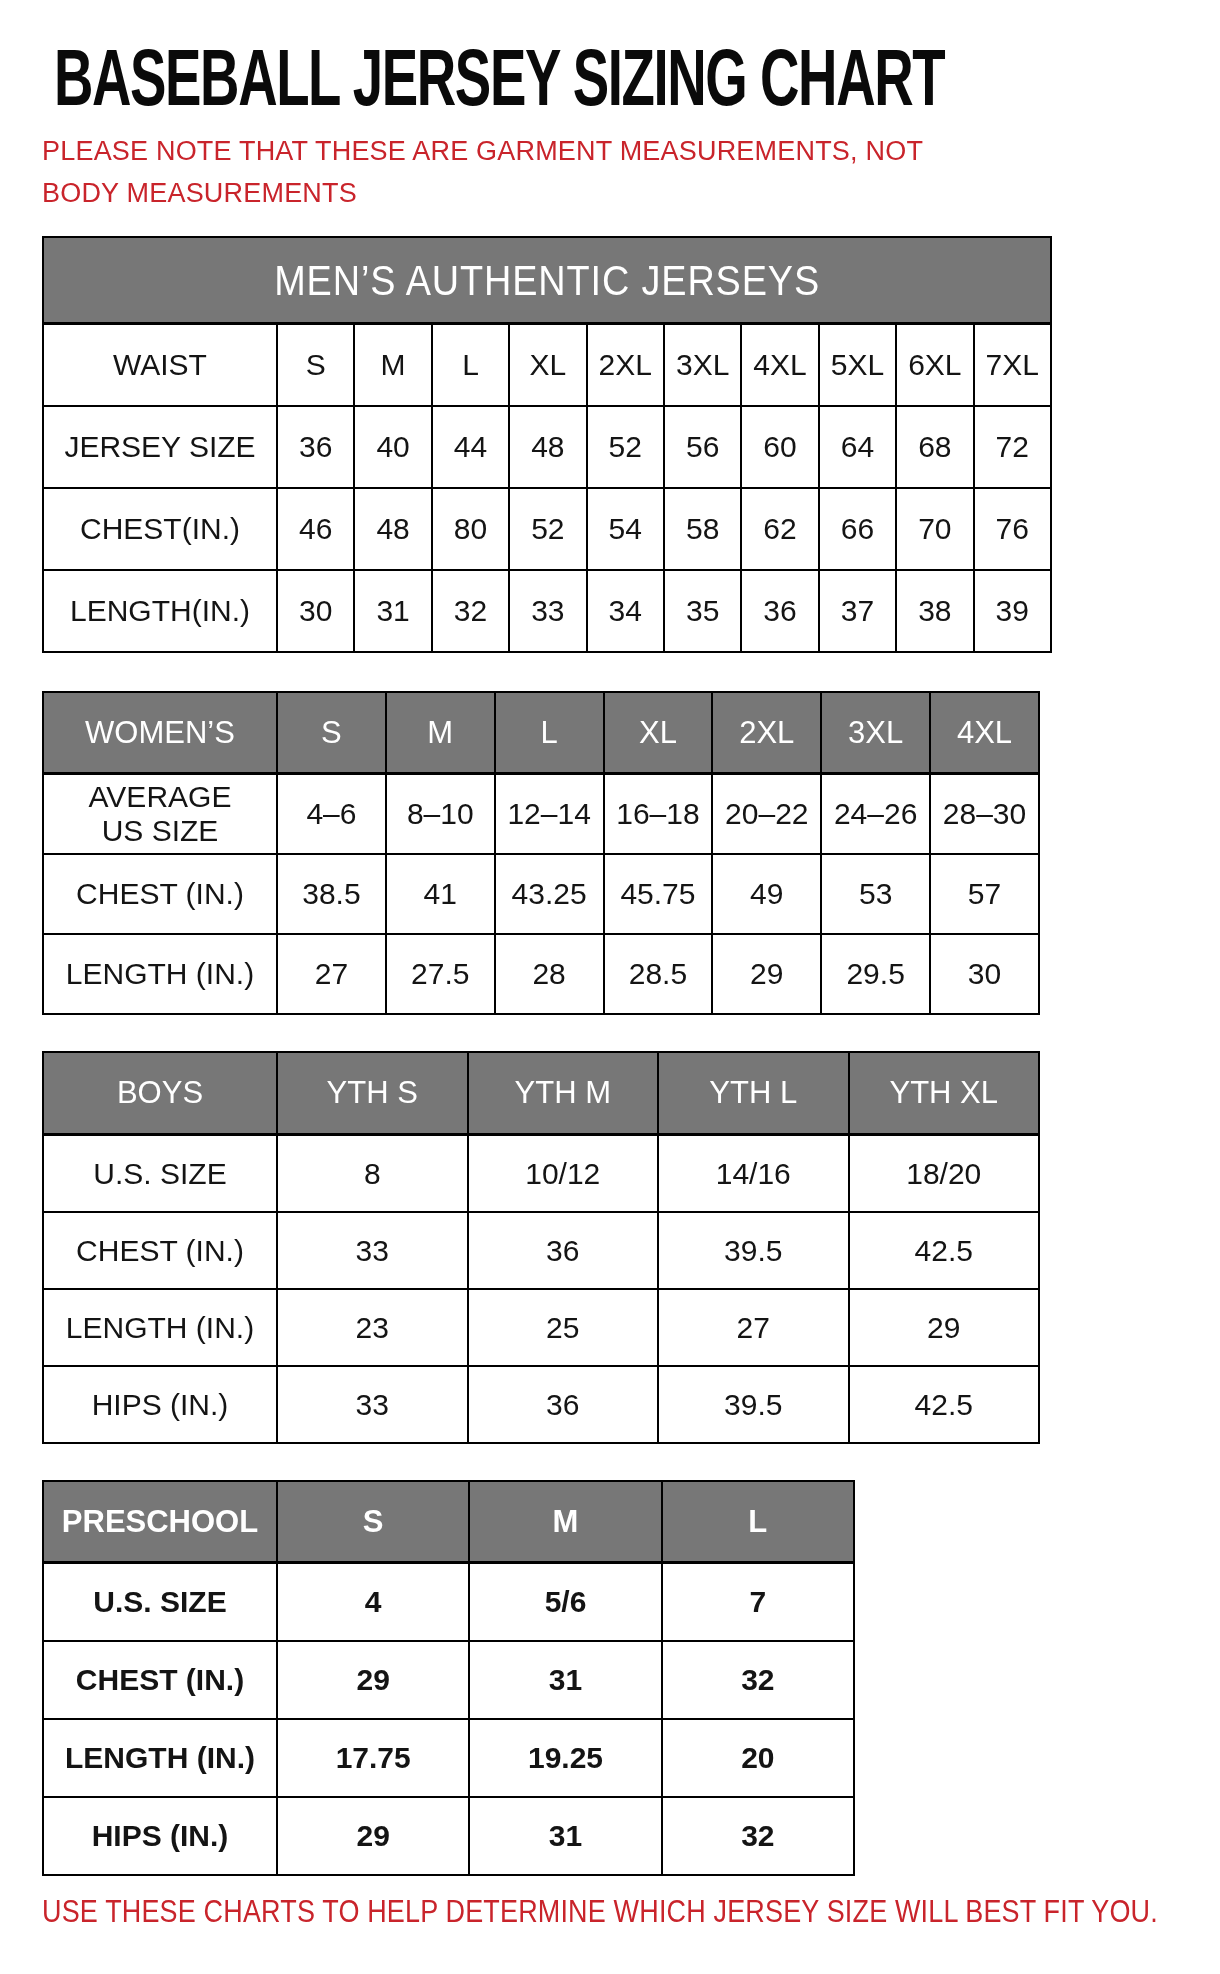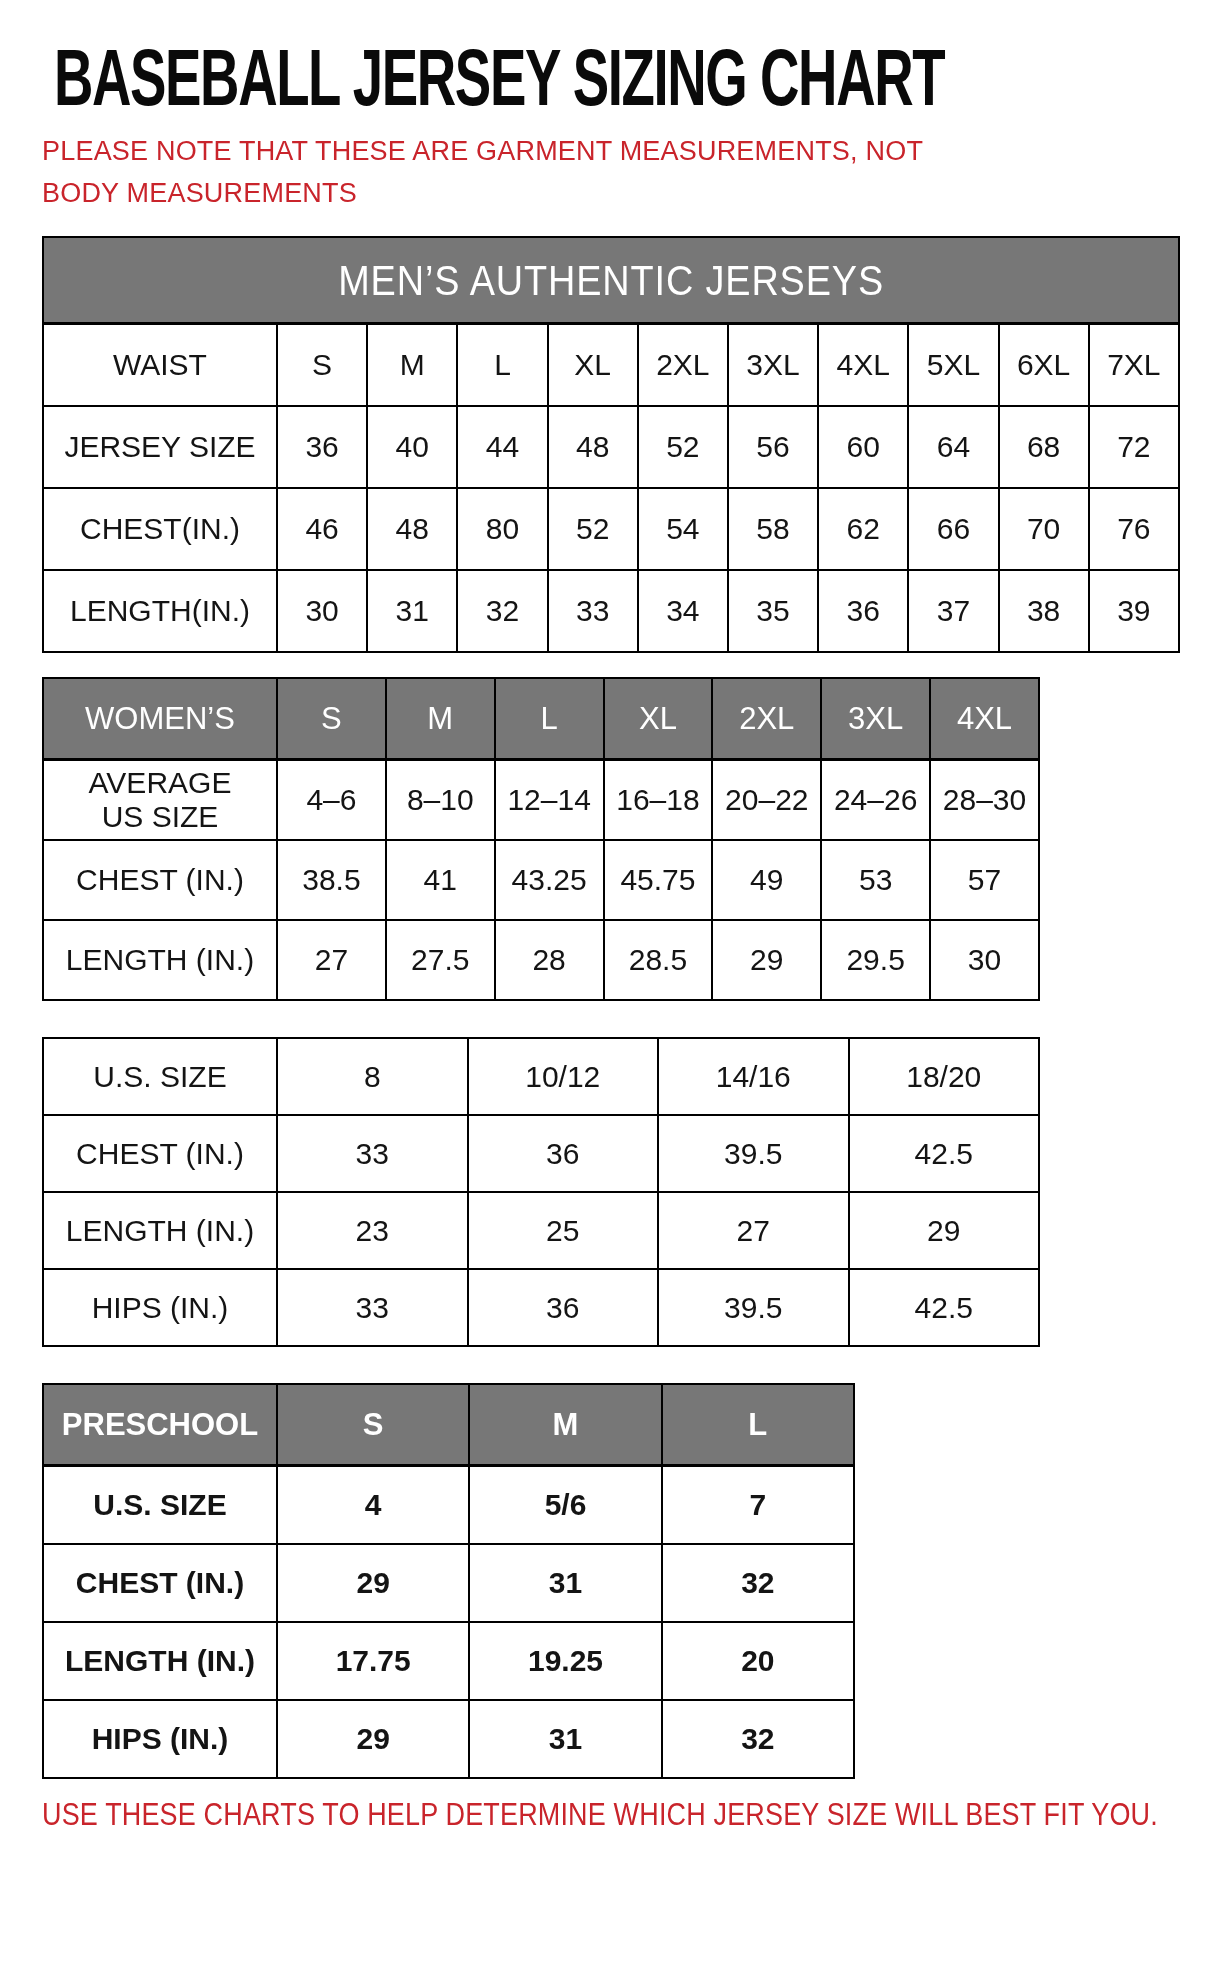--- a/index.html
+++ b/index.html
@@ -39,25 +39,25 @@
     background:var(--gray); color:#ffffff;
     border-bottom:3px solid var(--line);
   }
   tr.gray-row td { font-size:31px; }
   .condense-banner {
     display:inline-block; white-space:nowrap; color:#ffffff;
     font-size:43px; letter-spacing:1px;
     transform:scaleX(0.88); transform-origin:50% 50%;
   }
 
-  table.mens      { width:1138px; margin-top:22px; }
+  table.mens      { width:1010px; margin-top:22px; }
   table.mens td   { height:80px; }
   table.mens tr.banner-row td { height:84px; }
 
-  table.womens    { width:998px;  margin-top:24px; }
+  table.womens    { width:998px;  margin-top:38px; }
   table.womens td { height:78px; }
   table.womens tr.gray-row td { height:79px; }
 
   table.boys      { width:998px;  margin-top:36px; }
   table.boys td   { height:75px; }
   table.boys tr.gray-row td { height:80px; }
 
   table.preschool    { width:813px; margin-top:36px; }
   table.preschool td { height:76px;font-weight:bold; }
   table.preschool tr.gray-row td { height:79px; }
@@ -208,20 +208,27 @@
     </table>
   <table class="sizing boys">
       <colgroup>
         <col class="label-col">
         <col>
         <col>
         <col>
         <col>
       </colgroup>
       <tbody>
+        <tr class="gray-row">
+          <td>BOYS</td>
+          <td>YTH S</td>
+          <td>YTH M</td>
+          <td>YTH L</td>
+          <td>YTH XL</td>
+        </tr>
         <tr>
           <td>U.S. SIZE</td>
           <td>8</td>
           <td>10/12</td>
           <td>14/16</td>
           <td>18/20</td>
         </tr>
         <tr>
           <td>CHEST (IN.)</td>
           <td>33</td>

